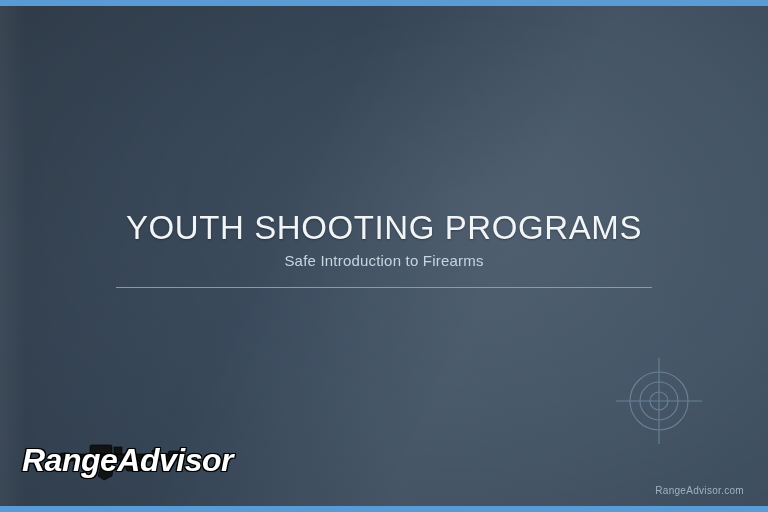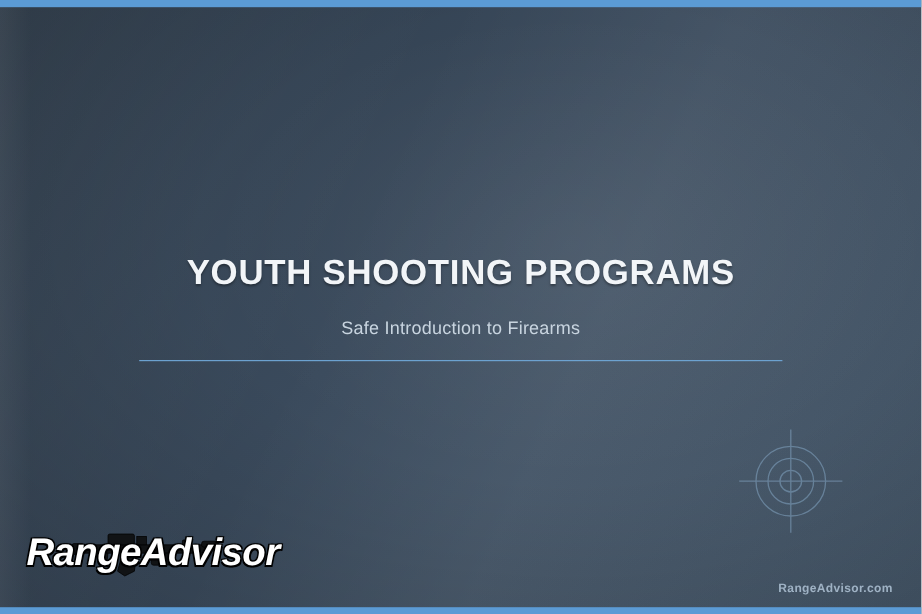--- a/index.html
+++ b/index.html
@@ -61,29 +61,29 @@
 
   
   #title-block {
     position: absolute;
     left: 0;
     top: 208px;
     width: 768px;
     text-align: center;
   }
   #slide-title {
-    font-size: 29px;
+    font-size: 33px;
     letter-spacing: 0.6px;
     color: #f2f5f8;
-    font-weight: 700;
+    font-weight: 400;
     line-height: 40px;
     text-shadow: 0 1px 2px rgba(0,0,0,0.35);
   }
   #slide-subtitle {
-    margin-top: 17px;
+    margin-top: 4px;
     font-size: 15px;
     color: #c8d4df;
     font-weight: 400;
     letter-spacing: 0.2px;
   }
   #title-rule {
     margin: 18px auto 0 auto;
     width: 536px;
     height: 1px;
     background: #6fa6d6;
@@ -101,21 +101,20 @@
   }
 
   
   #footer-text {
     position: absolute;
     right: 24px;
     bottom: 16px;
     font-size: 10px;
     color: #9fb2c4;
     letter-spacing: 0.3px;
-    font-weight: bold;
   }
 
   
   #logo {
     position: absolute;
     left: 22px;
     bottom: 20px;
     width: 178px;
     height: 62px;
   }

